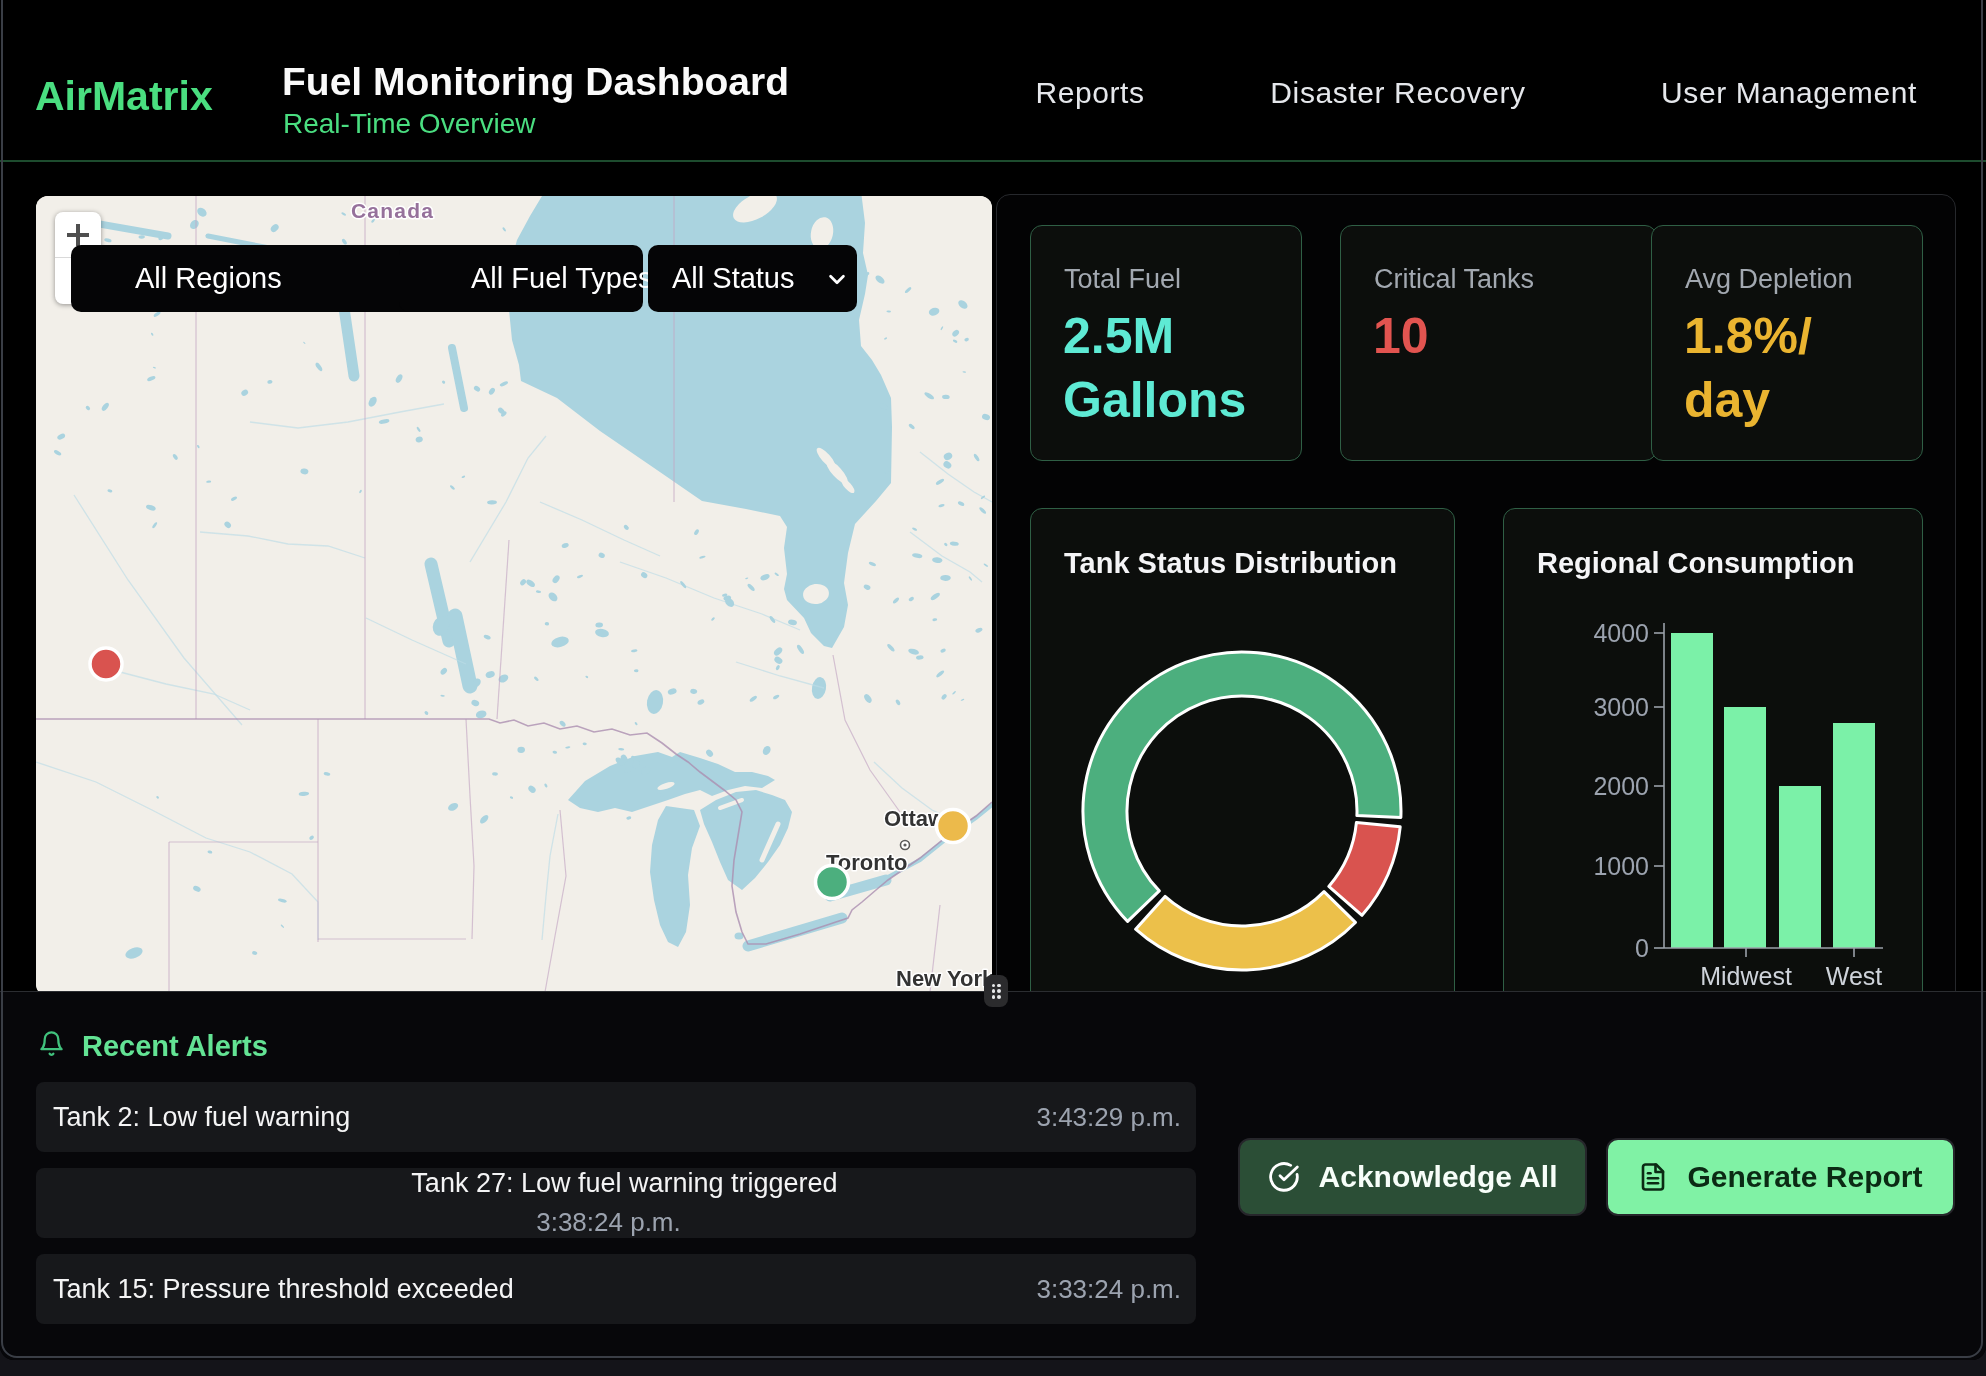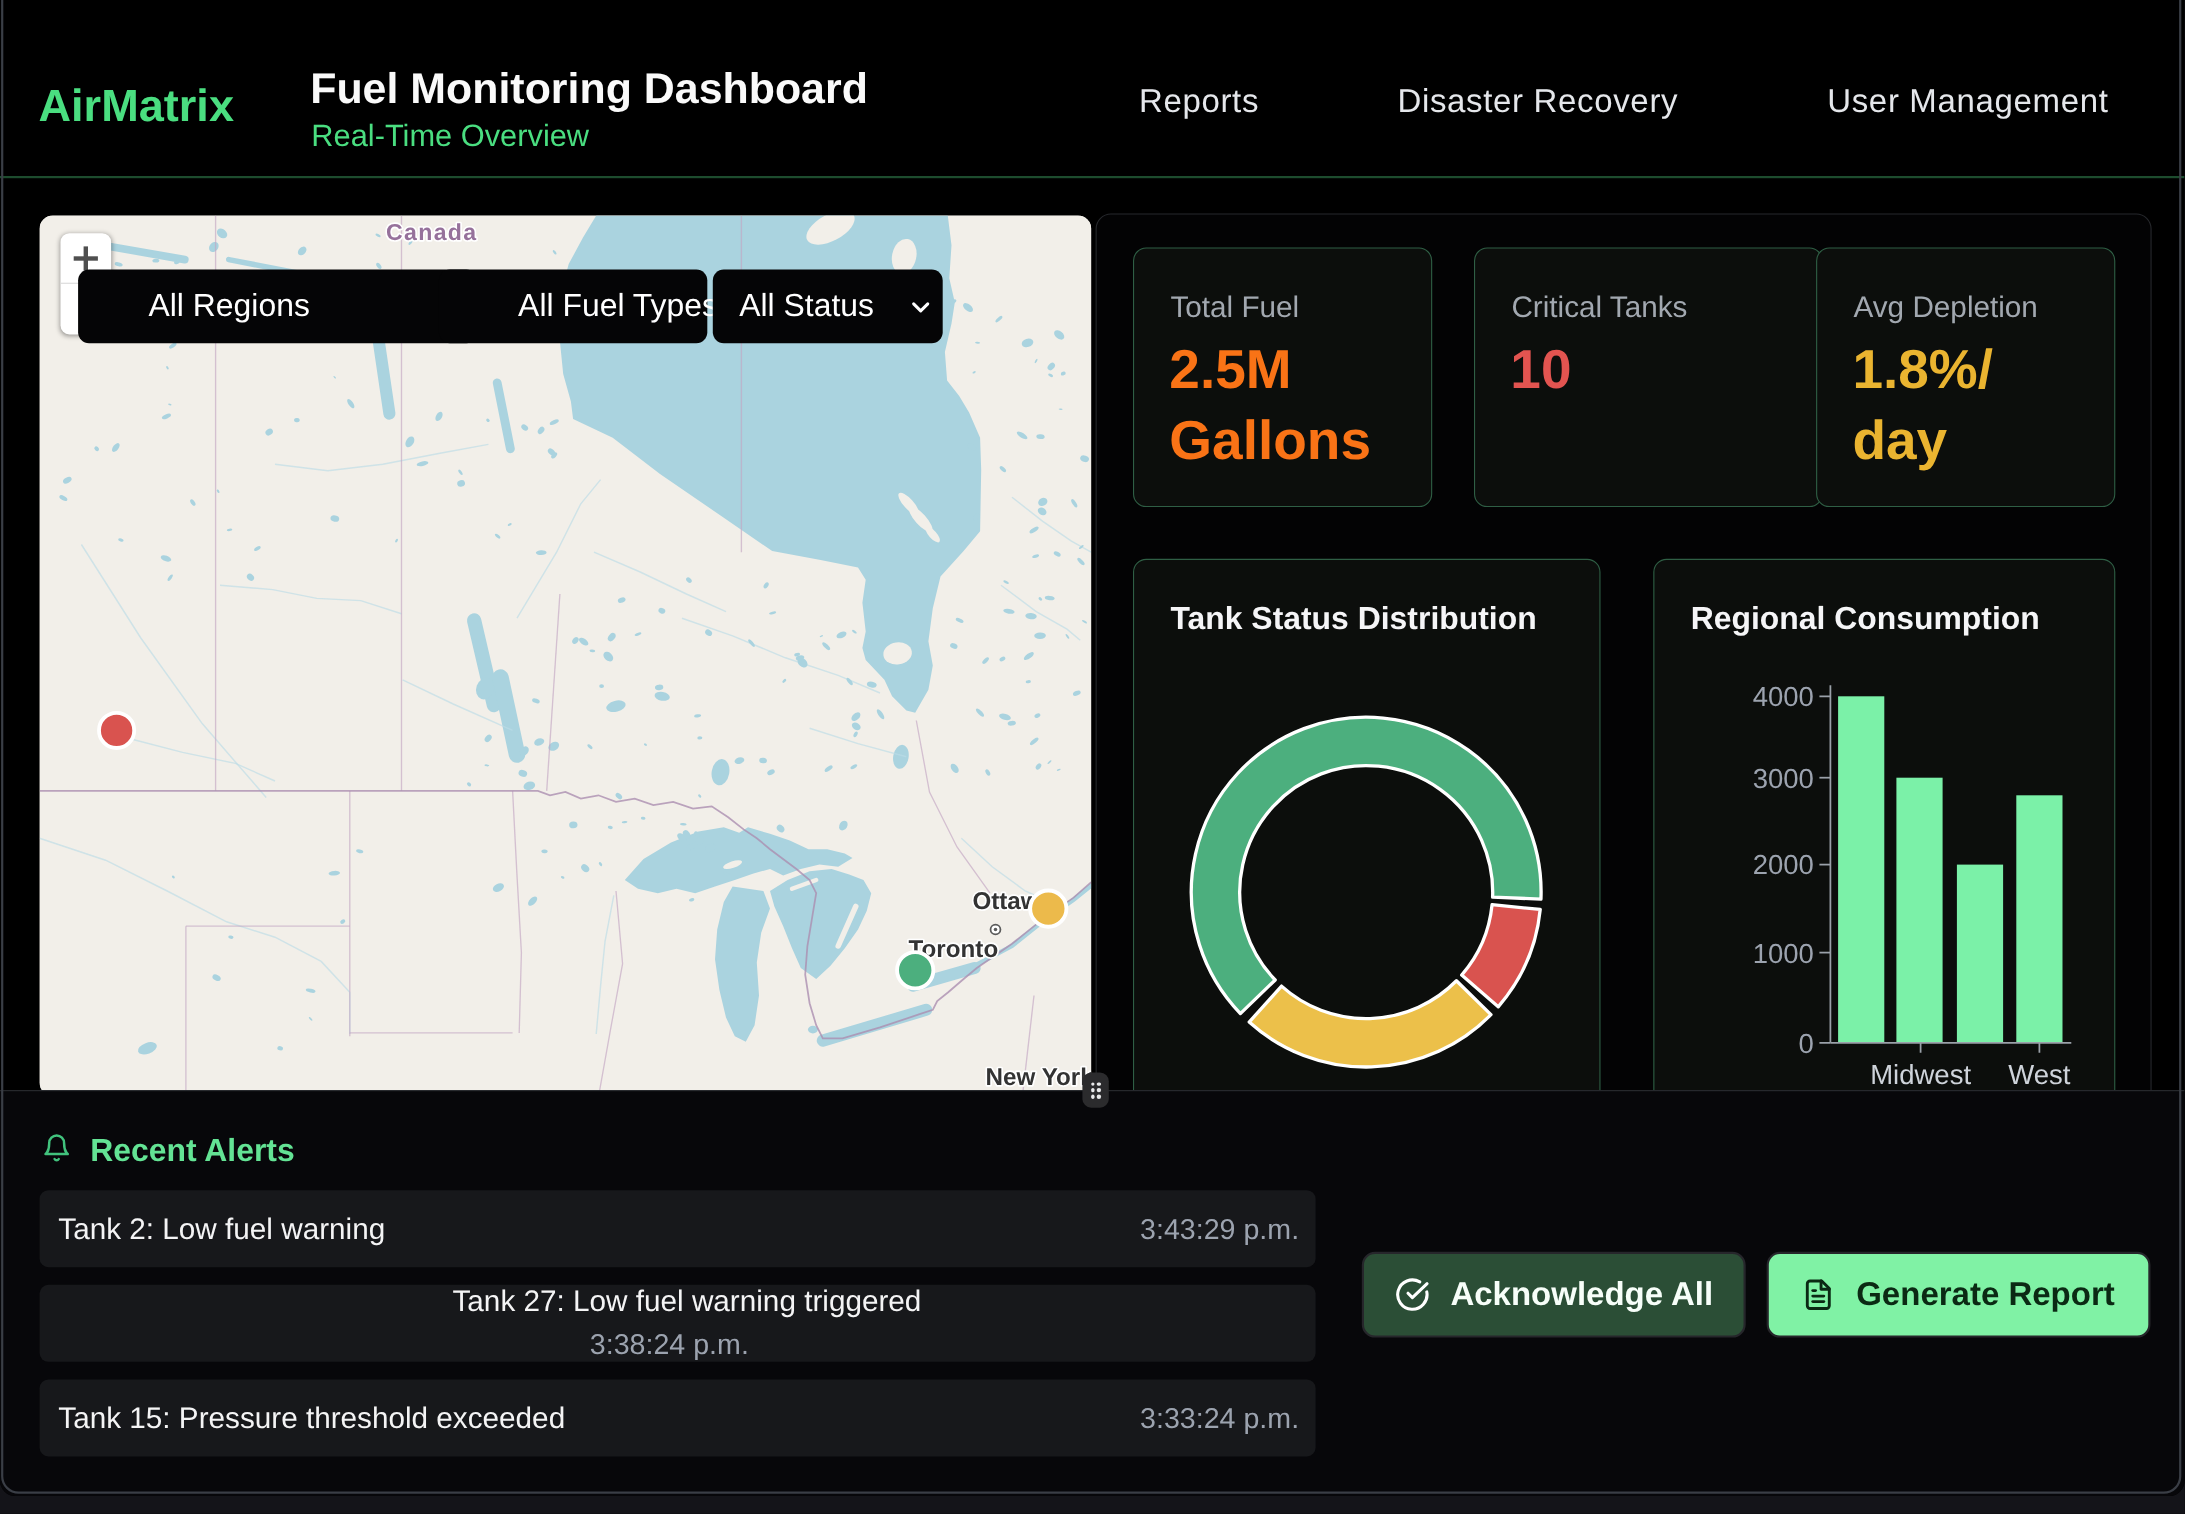--- a/index.html
+++ b/index.html
@@ -340,21 +340,21 @@
   <div class="dd" style="left:648px; width:209px;">
       <span>All Status</span>
       <svg width="22" height="22" viewBox="0 0 24 24" fill="none" stroke="#ffffff" stroke-width="3" stroke-linecap="round" stroke-linejoin="round">
         <polyline points="5,9 12,16 19,9"></polyline>
       </svg>
     </div>
 
   <div class="rpanel"></div>
   <div class="card" style="left:1030px; top:225px; width:272px; height:236px;">
     <div class="slabel">Total Fuel</div>
-    <div class="sval" style="color:#f97316;">2.5M<br>Gallons</div>
+    <div class="sval" style="color:#5eead4;">2.5M<br>Gallons</div>
   </div>
   <div class="card" style="left:1340px; top:225px; width:317px; height:236px;">
     <div class="slabel">Critical Tanks</div>
     <div class="sval" style="color:#e25450;">10</div>
   </div>
   <div class="card" style="left:1651px; top:225px; width:272px; height:236px;">
     <div class="slabel">Avg Depletion</div>
     <div class="sval" style="color:#eab430;">1.8%/<br>day</div>
   </div>
 

